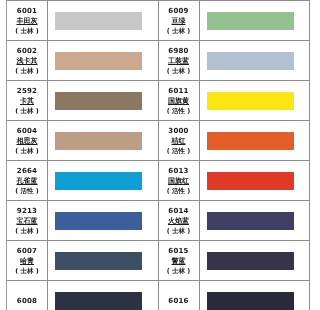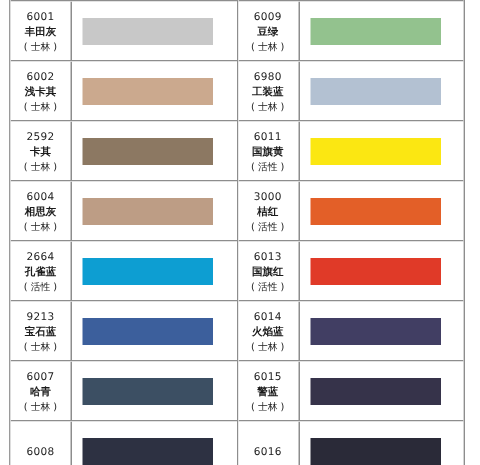--- a/index.html
+++ b/index.html
@@ -83,36 +83,37 @@
     flex-direction: column;
     align-items: center;
     justify-content: center;
     padding: 1px 0;
     overflow: hidden;
   }
 
   .code {
     font-size: 7px;
     line-height: 10px;
-    font-weight: normal;
+    font-weight: bold;
     color: #1b1b1b;
     letter-spacing: 0.2px;
     white-space: nowrap;
   }
   .cname {
     font-size: 7px;
     line-height: 10px;
     font-weight: bold;
     color: #1b1b1b;
     white-space: nowrap;
+    text-decoration: underline;
   }
   .dyetype {
     font-size: 6.5px;
     line-height: 10px;
-    font-weight: normal;
+    font-weight: bold;
     color: #1b1b1b;
     white-space: nowrap;
   }
 
   .swatch-cell {
     flex: 1 1 auto;
     display: flex;
     align-items: center;
     justify-content: flex-start;
     padding-left: 7px;

